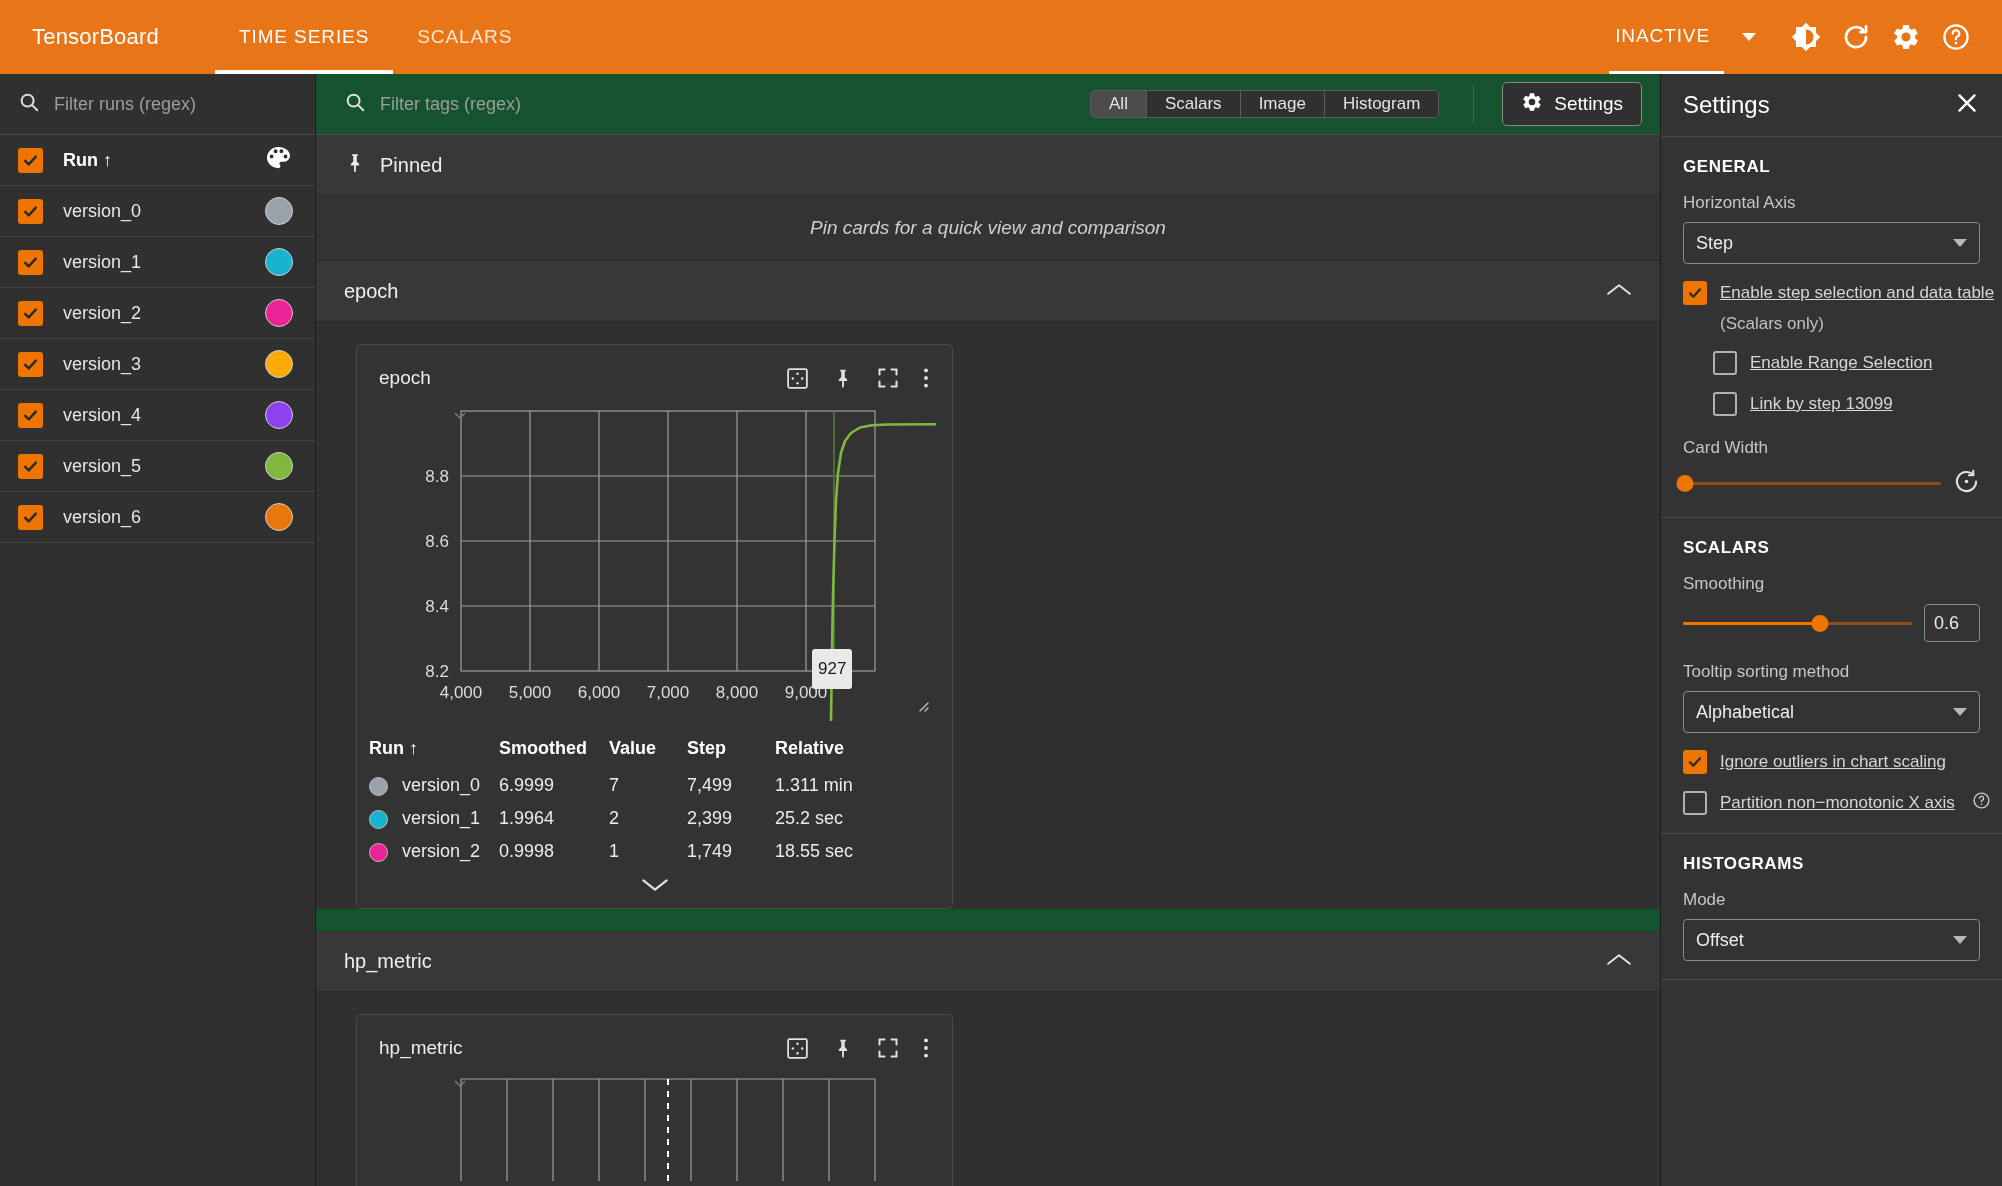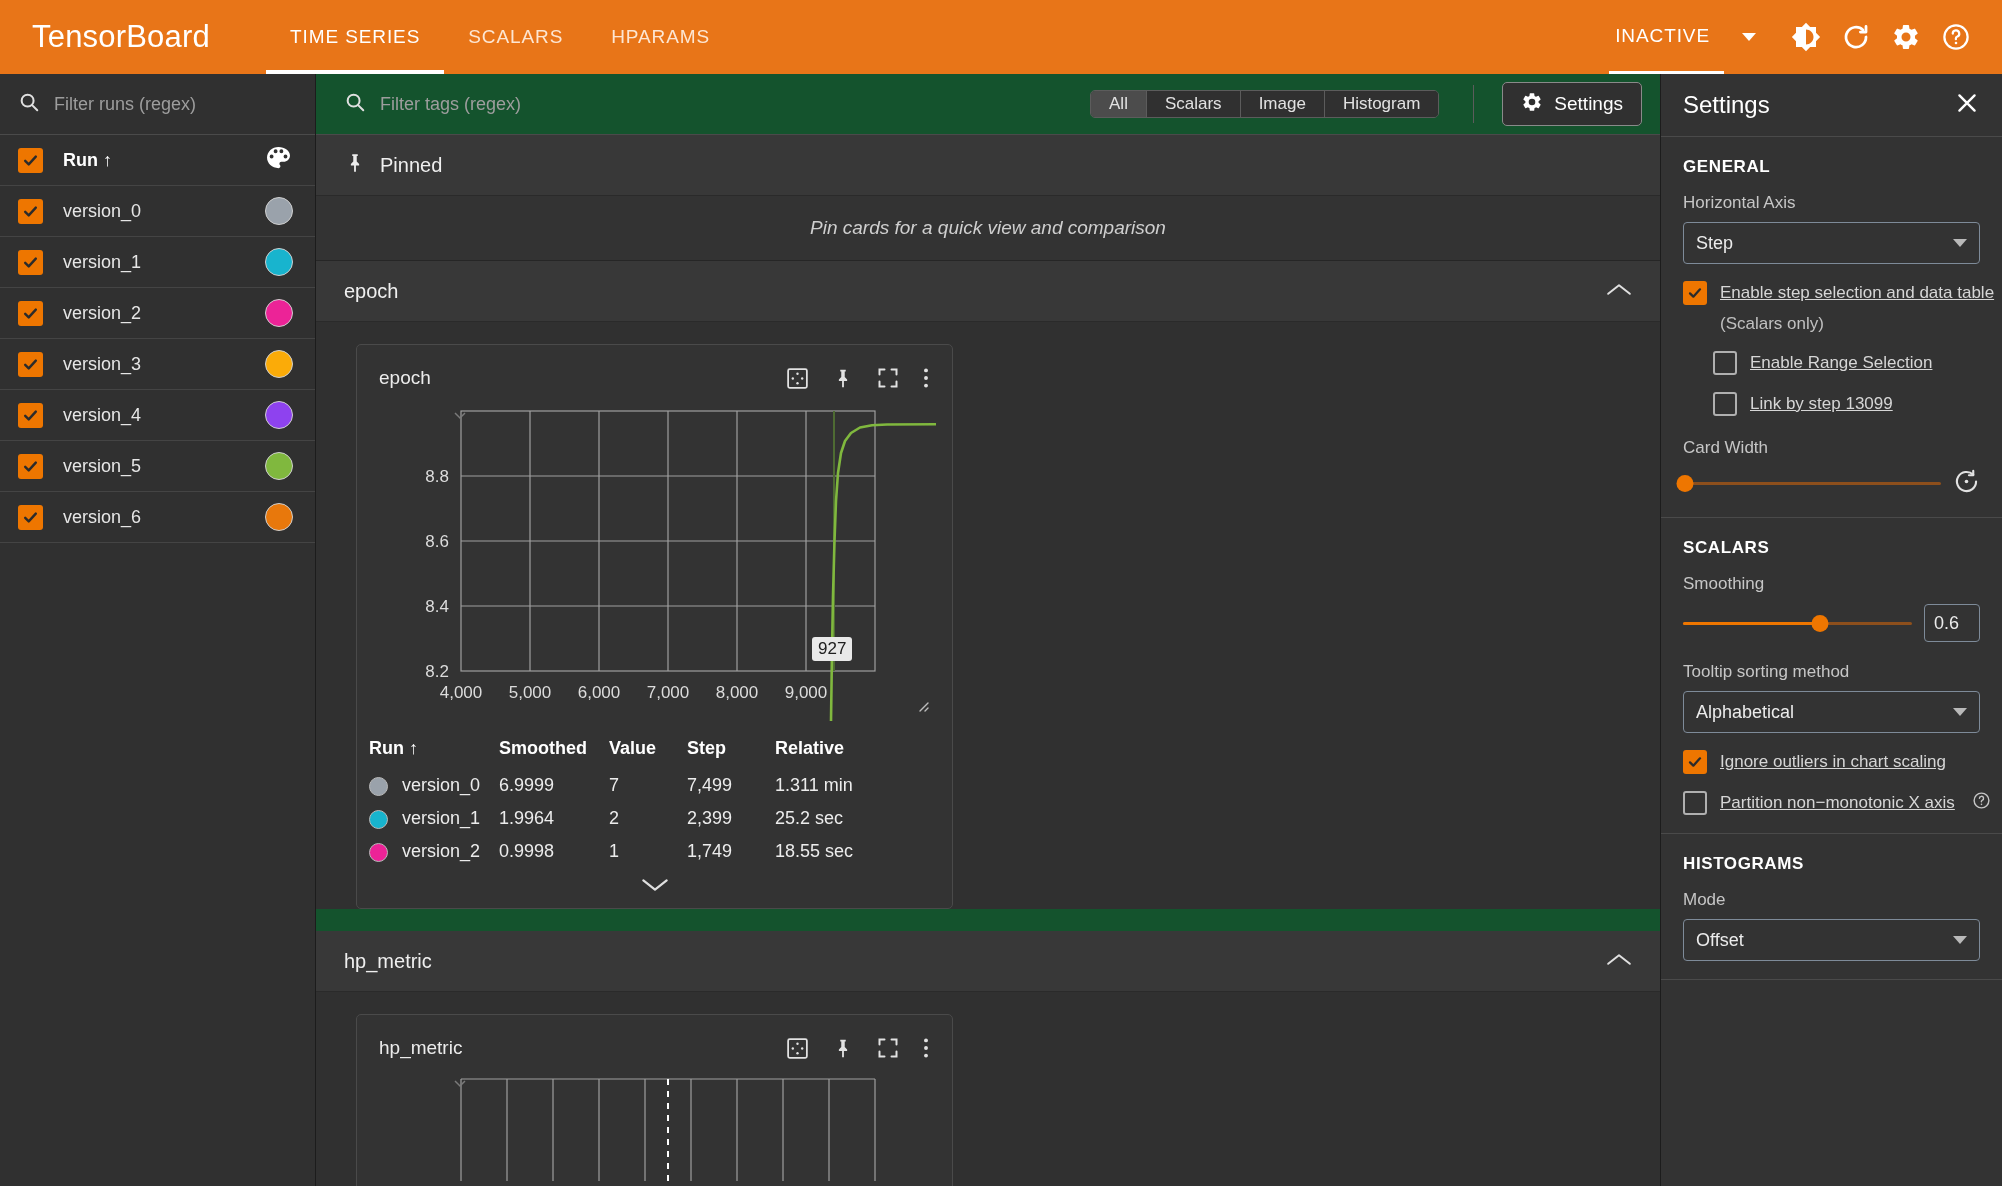--- a/index.html
+++ b/index.html
@@ -11,21 +11,21 @@
     overflow: hidden;
   }
   .app { width: 2002px; height: 1186px; display: flex; flex-direction: column; }
 
   
   .header {
     height: 74px; min-height: 74px; background: #e87518;
     display: flex; align-items: center; position: relative;
   }
   .brand {
-    font-size: 31px; font-weight: 500; color: #fff;
+    font-size: 22px; font-weight: 500; color: #fff;
     padding-left: 32px; padding-right: 56px; letter-spacing: .2px;
   }
   .navtabs { display: flex; height: 100%; align-items: stretch; }
   .navtab {
     display: flex; align-items: center; padding: 0 24px;
     font-size: 19px; letter-spacing: .9px; color: #fde6d2;
     cursor: pointer; position: relative; font-weight: 500;
   }
   .navtab.active { color: #fff; }
   .navtab.active::after {
@@ -141,21 +141,21 @@
   .card-title { font-size: 19px; color: #ececec; }
   .card-tools { margin-left: auto; display: flex; align-items: center; gap: 22px; }
   .ctool { cursor: pointer; display: flex; align-items: center; justify-content: center; }
 
   .plot-wrap { position: relative; height: 320px; margin: 0 18px; }
   .plot-wrap.small { height: 110px; }
   .plot-svg { display: block; }
 
   .xtip {
     position: absolute; background: #e9e9e9; color: #202020; font-size: 17px;
-    padding: 2px 6px; border-radius: 3px; left: 437px; top: 236px;
+    padding: 10px 6px; border-radius: 3px; left: 437px; top: 248px;
   }
 
   .tbl { margin: 14px 12px 0 12px; font-size: 18px; }
   .tbl table { width: 100%; border-collapse: collapse; }
   .tbl th {
     text-align: left; font-weight: bold; color: #fff; padding: 3px 0 10px 0; font-size: 18px;
   }
   .tbl td { padding: 6px 0; color: #ececec; }
   .c-run { width: 130px; }
   .c-sm { width: 110px; }
@@ -216,21 +216,20 @@
 </head>
 <body>
 
 <div class="app">
 
   <div class="header">
     <div class="brand">TensorBoard</div>
     <div class="navtabs">
       <div class="navtab active">TIME SERIES</div>
       <div class="navtab">SCALARS</div>
-      <div class="navtab">HPARAMS</div>
     </div>
     <div class="header-right">
       <div class="inactive-wrap">
         <div class="inactive-text">INACTIVE</div>
       </div>
       <div class="caret-down"></div>
       <div class="hicon">
         <svg width="30" height="30" viewBox="0 0 24 24" fill="#fff">
           <path d="M20 15.31 23.31 12 20 8.69V4h-4.69L12 .69 8.69 4H4v4.69L.69 12 4 15.31V20h4.69L12 23.31 15.31 20H20v-4.69zM12 18V6c3.31 0 6 2.69 6 6s-2.69 6-6 6z"></path>
         </svg>

